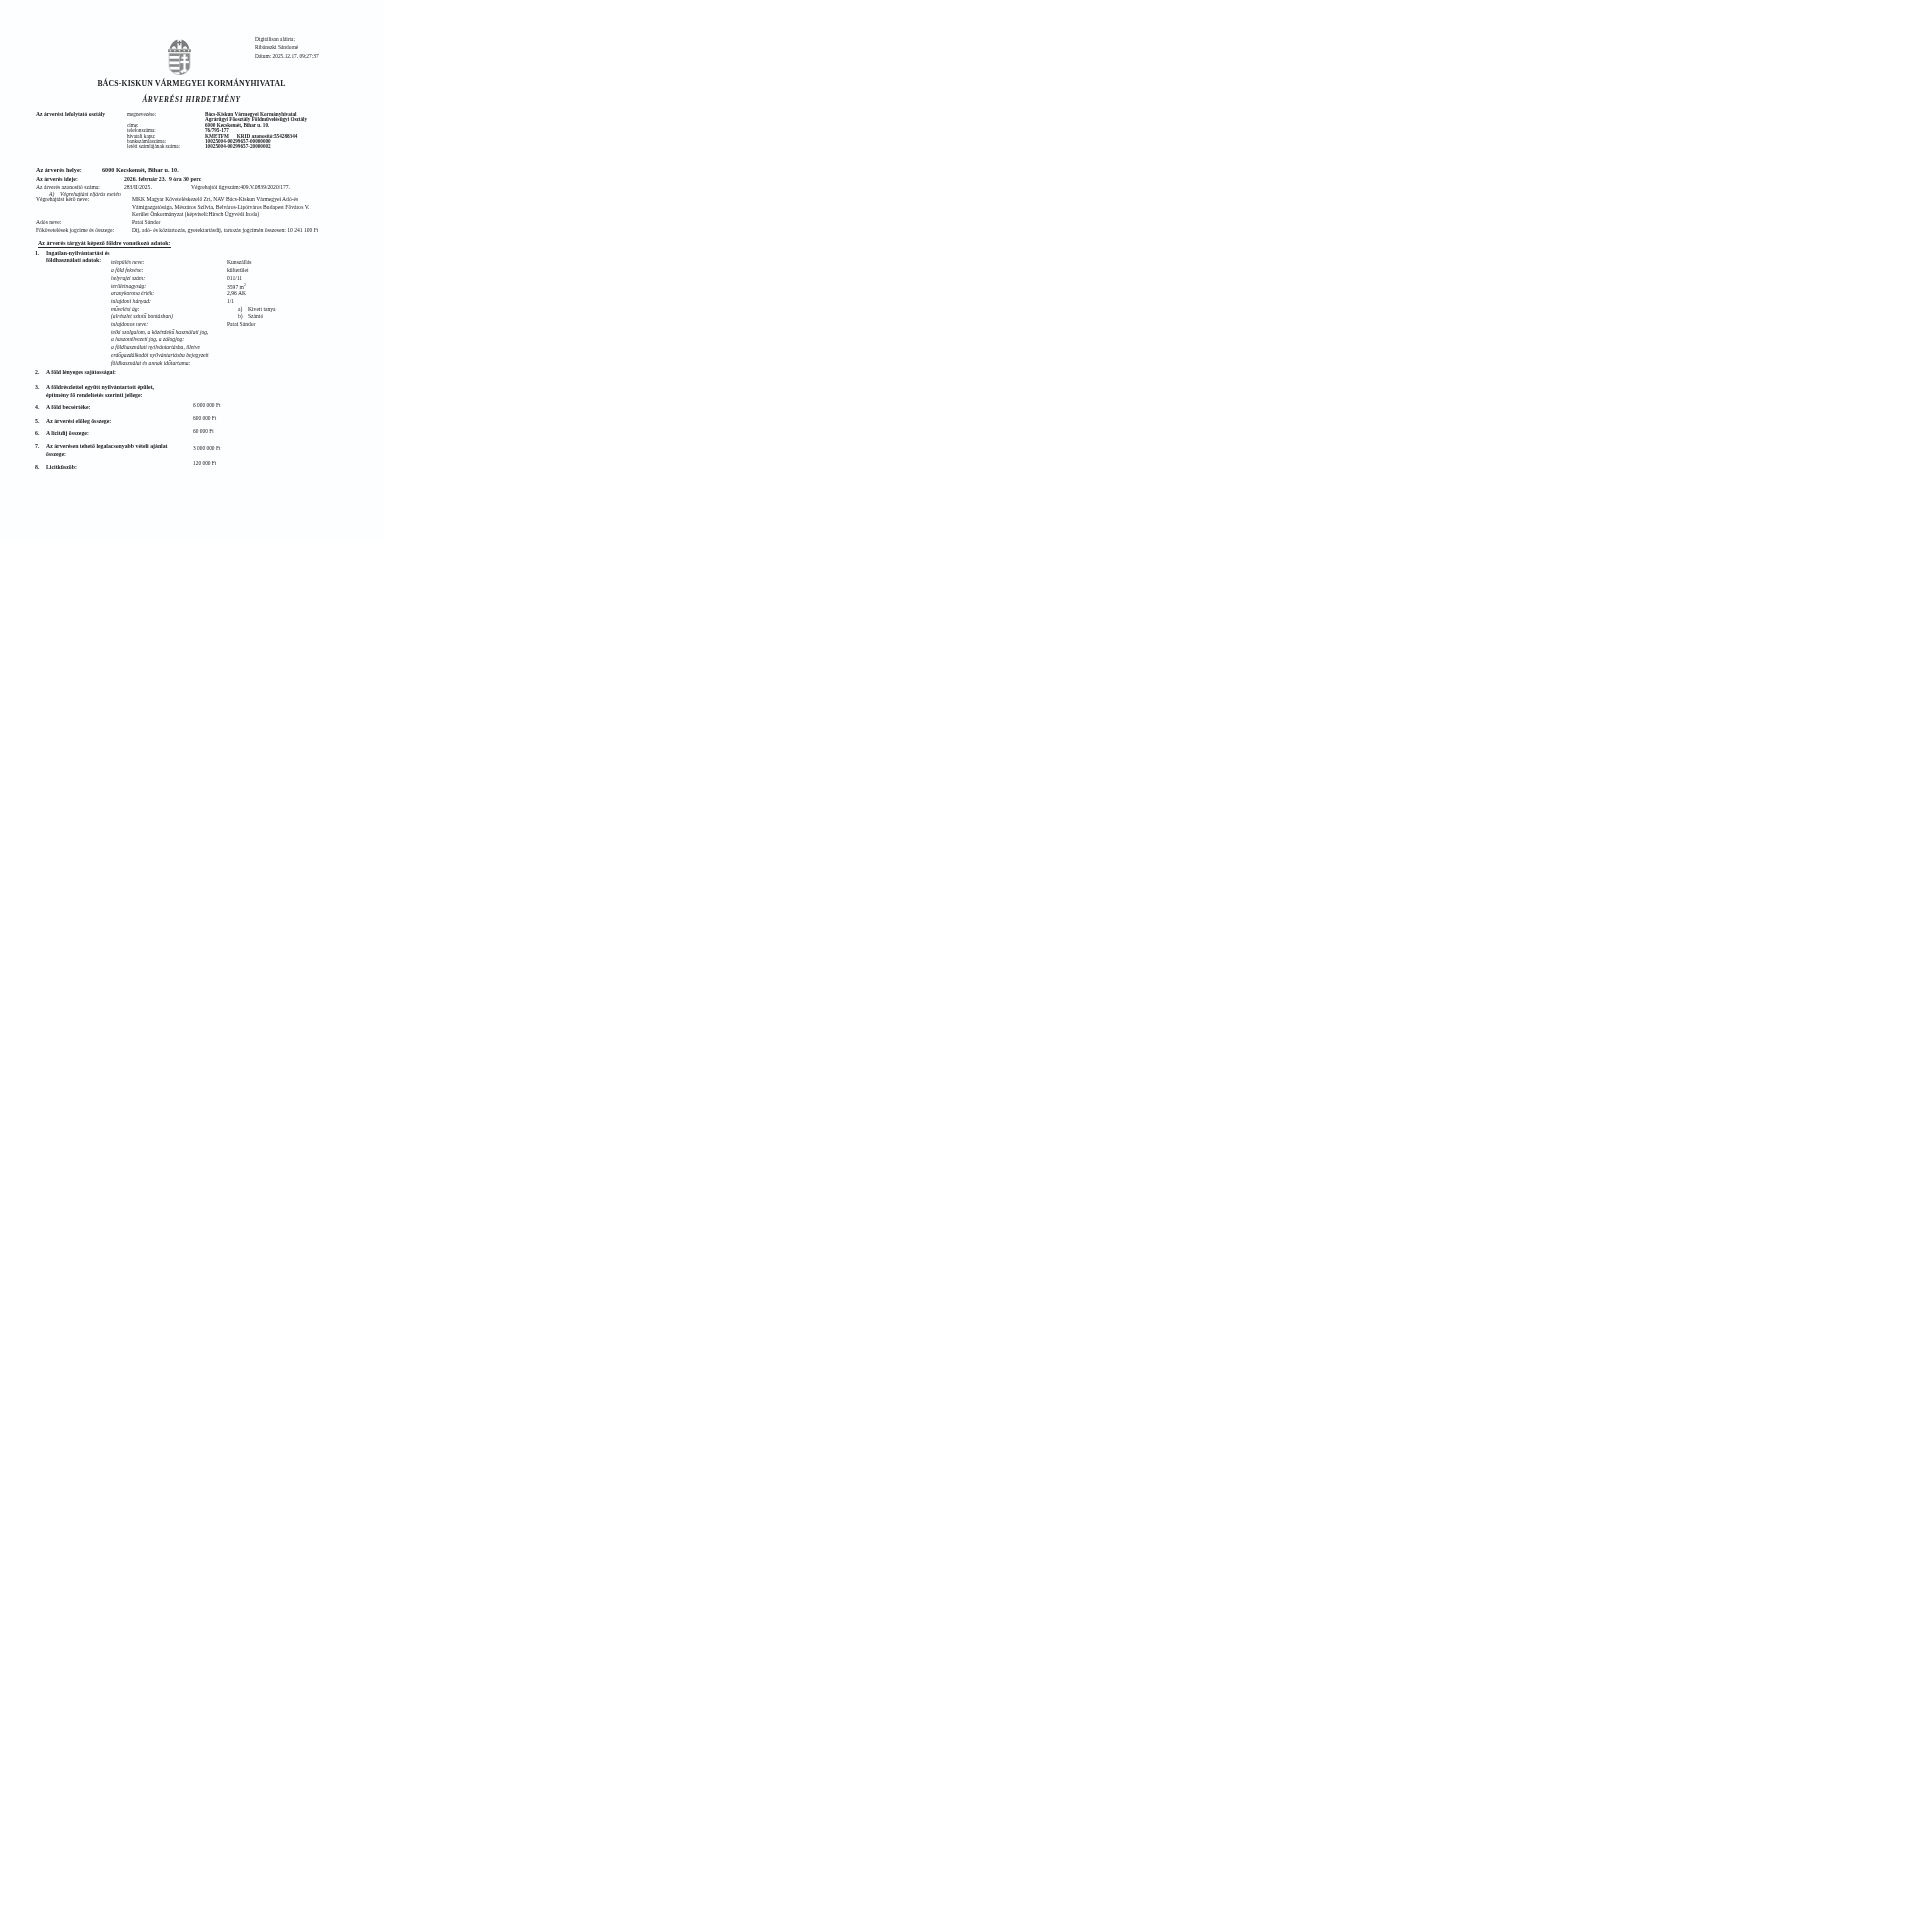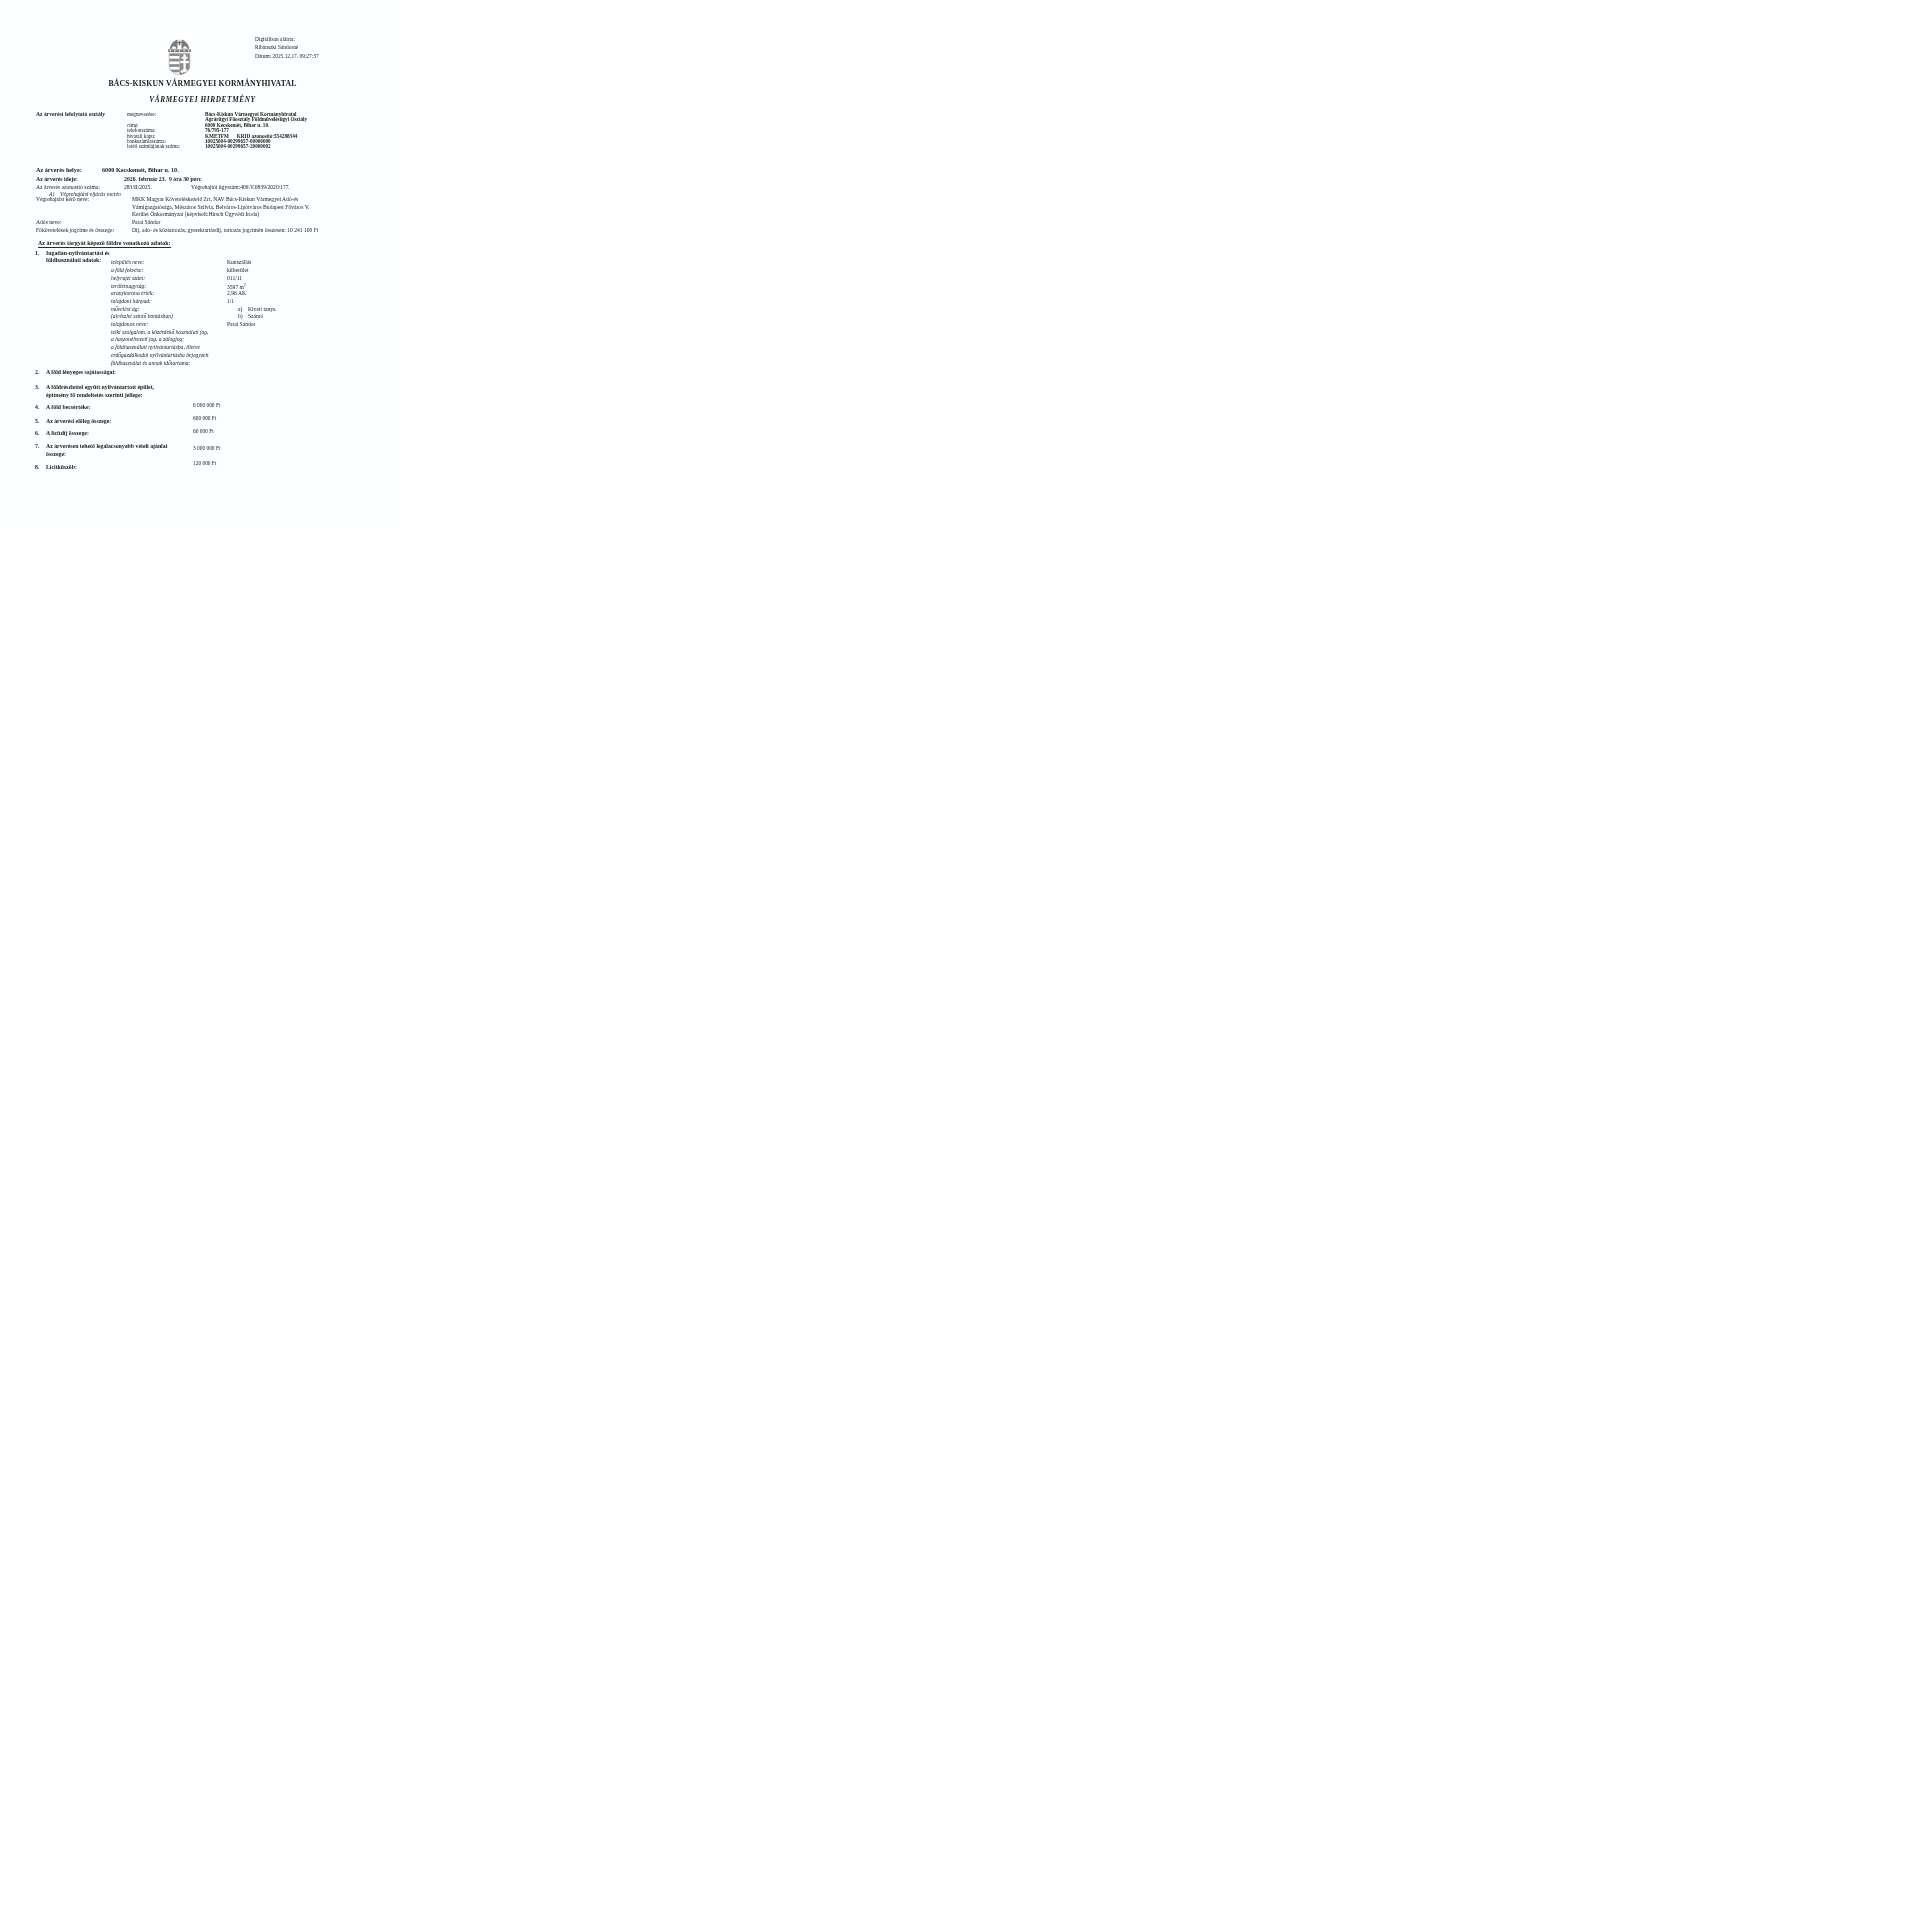--- a/index.html
+++ b/index.html
@@ -3,21 +3,20 @@
 <meta charset="utf-8">
 <style>
   html,body{margin:0;padding:0;background:#ffffff;}
   .page{
     position:relative;
     width:383px;height:540px;
     background:#fcfeff;
     font-family:"Liberation Serif","DejaVu Serif",serif;
     color:#212121;
     overflow:hidden;
-    padding-left:22px;
   }
   .t{position:absolute;white-space:pre;line-height:1.05;font-size:5.4px;color:#212121;}
   .b{font-weight:bold;}
   .i{font-style:italic;}
   .sig{font-size:5.4px;}
   .office-title{width:100%;text-align:center;font-size:7.7px;letter-spacing:0.2px;font-weight:bold;}
   .doc-title{width:100%;text-align:center;font-size:7.3px;letter-spacing:0.6px;font-weight:bold;font-style:italic;}
   .f13{font-size:5.2px;}
   .f145{font-size:5.6px;}
   .f15{font-size:5.8px;}
@@ -65,21 +64,21 @@
       <path d="M98,135 q-9,-9 -15,2 q9,11 15,-2" fill="#fcfeff"></path>
     </g>
     <path d="M18,62 H102 V112 C102,132 84,145 60,150 C36,145 18,132 18,112 Z" fill="none" stroke="#8c8c8c" stroke-width="2"></path>
   </svg>
 
   <span class="t sig" style="left:255px;top:37px;">Digitálisan aláírta:</span>
   <span class="t sig" style="left:255px;top:45px;">Ribánszki Sándorné</span>
   <span class="t sig" style="left:255px;top:54px;">Dátum: 2025.12.17. 09:27:37</span>
 
   <span class="t office-title" style="left:0;top:80px;">BÁCS-KISKUN VÁRMEGYEI KORMÁNYHIVATAL</span>
-  <span class="t doc-title" style="left:0;top:96px;">VÁRMEGYEI HIRDETMÉNY</span>
+  <span class="t doc-title" style="left:0;top:96px;">ÁRVERÉSI HIRDETMÉNY</span>
 
   <span class="t b f145" style="left:36px;top:112px;">Az árverést lefolytató osztály</span>
   <span class="t f13" style="left:127px;top:112px;">megnevezése:</span>
   <span class="t b f13" style="left:205px;top:112px;">Bács-Kiskun Vármegyei Kormányhivatal</span>
   <span class="t b f13" style="left:205px;top:117px;">Agrárügyi Főosztály Földművelésügyi Osztály</span>
   <span class="t f13" style="left:127px;top:123px;">címe:</span>
   <span class="t b f13" style="left:205px;top:123px;">6000 Kecskemét, Bihar u. 10.</span>
   <span class="t f13" style="left:127px;top:128px;">telefonszáma:</span>
   <span class="t b f13" style="left:205px;top:128px;">76/795-177</span>
   <span class="t f13" style="left:127px;top:134px;">hivatali kapu:</span>

